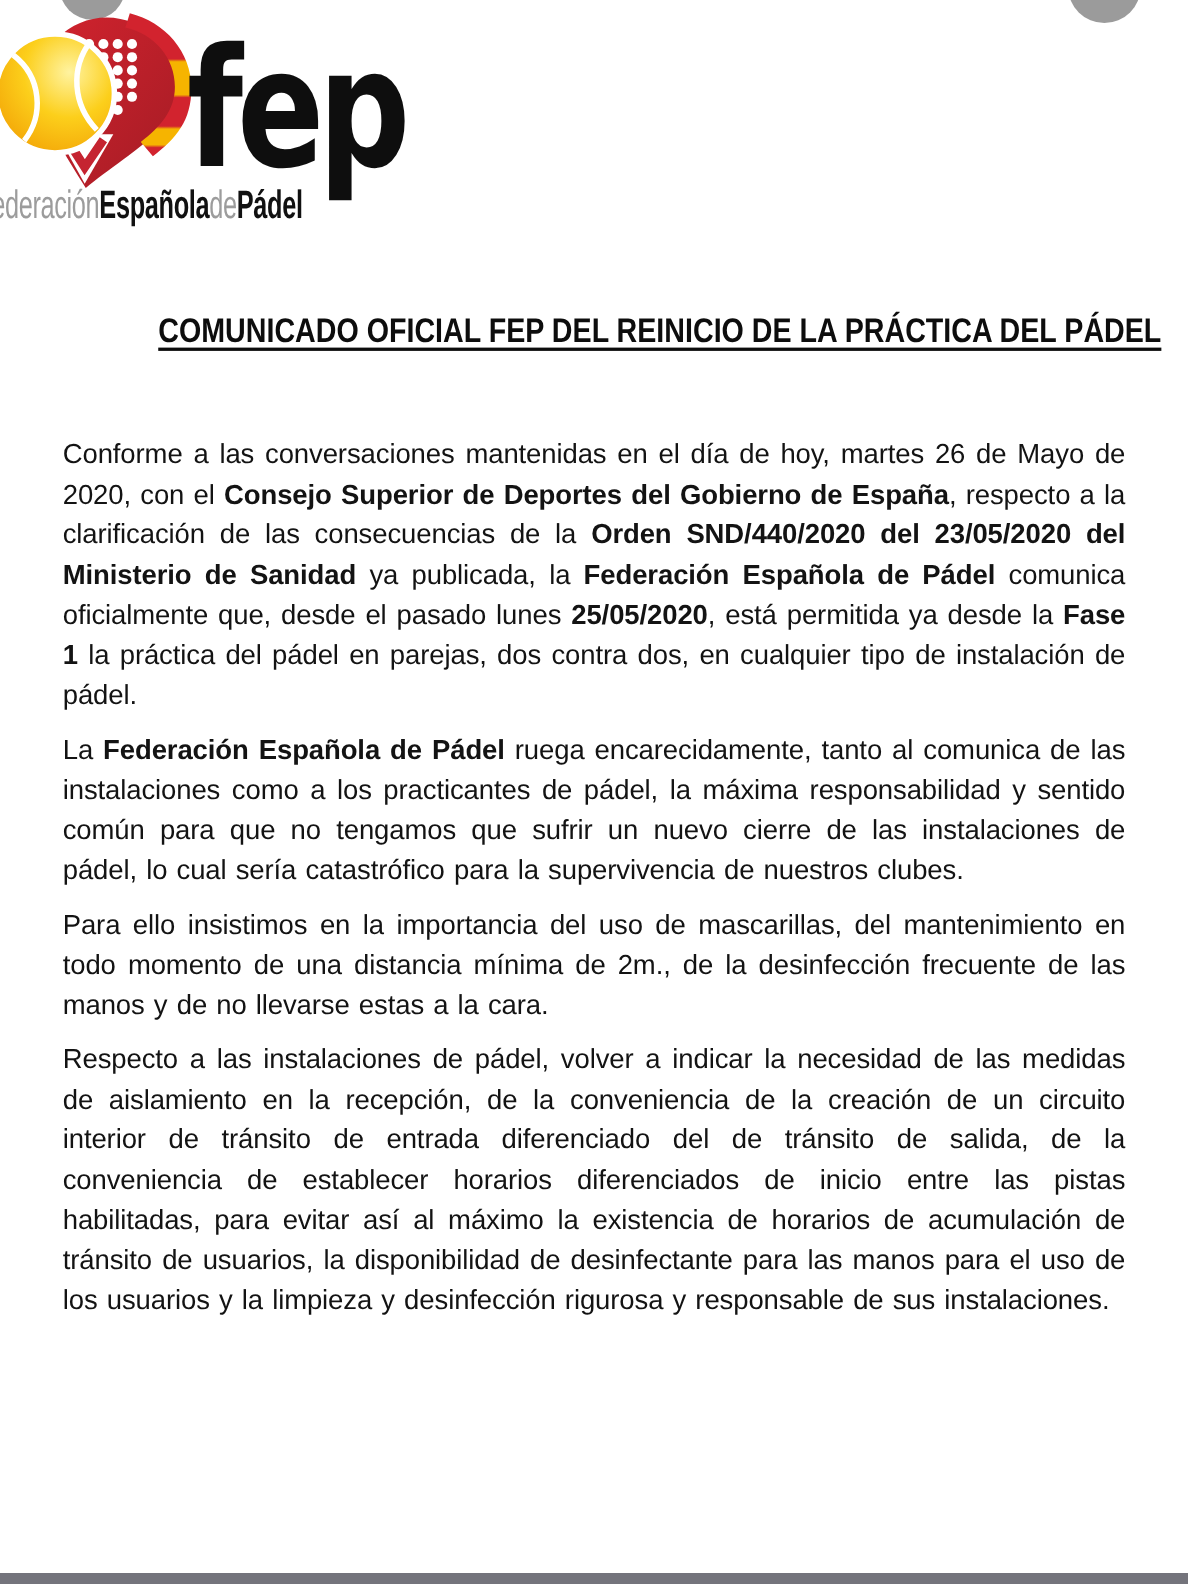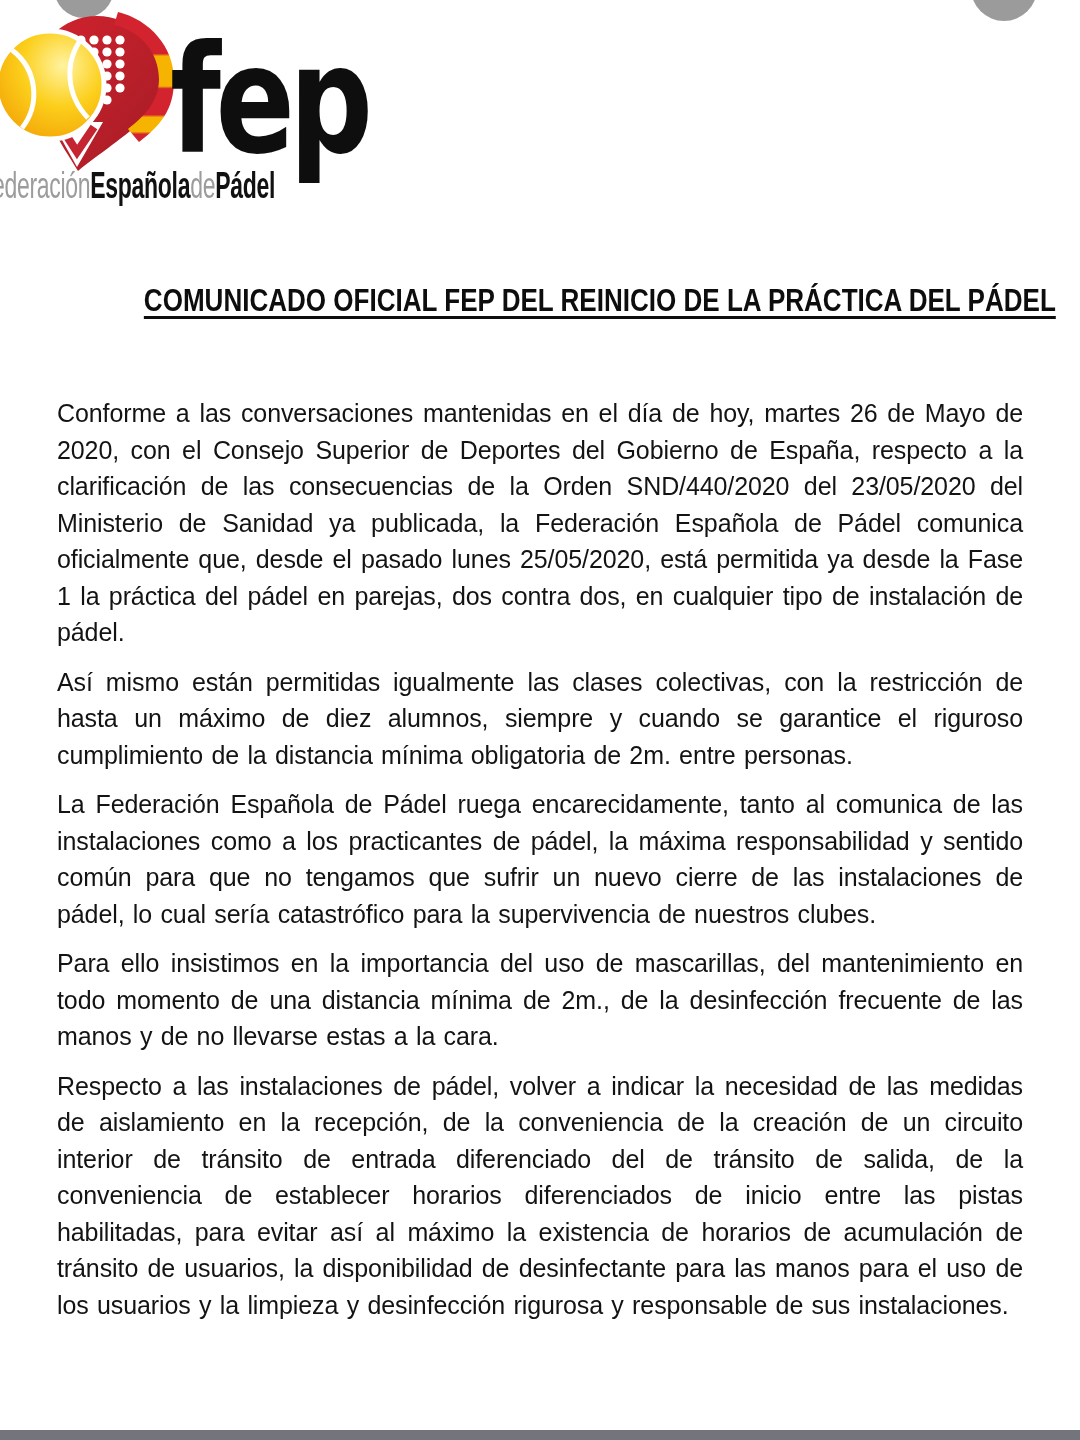--- a/index.html
+++ b/index.html
@@ -40,21 +40,21 @@
   }
   .doc-title .squeeze{
     display:inline-block;transform:scaleX(0.84);transform-origin:center top;
     text-decoration:underline;text-decoration-thickness:2.5px;text-underline-offset:5px;
   }
   .paras{margin-top:76px;}
   .para{
     margin:0 0 13px 0;font-size:25px;line-height:36.5px;
     text-align:justify;text-align-last:left;letter-spacing:-0.1px;word-spacing:1.5px;
   }
-  .para .b{font-weight:normal;margin-top:47px;}
+  .para .b{font-weight:bold;margin-top:47px;}
 
   .bottom-bar{position:absolute;left:0;bottom:0;width:1080px;height:10px;background:#74747c;}
 </style>
 </head>
 <body>
 
 <div class="page">
 
   <div class="top-circle left"></div>
   <div class="top-circle right"></div>
@@ -145,21 +145,20 @@
     
     
   </div>
 
   <main class="doc">
     <h1 class="doc-title">
       <span class="squeeze">COMUNICADO OFICIAL FEP DEL REINICIO DE LA PRÁCTICA DEL PÁDEL</span>
     </h1>
     <div class="paras" id="paragraphs">
         <p class="para"><span>Conforme a las conversaciones mantenidas en el día de hoy, martes 26 de Mayo de 2020, con el </span><span class="b">Consejo Superior de Deportes del Gobierno de España</span><span>, respecto a la clarificación de las consecuencias de la </span><span class="b">Orden SND/440/2020 del 23/05/2020 del Ministerio de Sanidad</span><span> ya publicada, la </span><span class="b">Federación Española de Pádel</span><span> comunica oficialmente que, desde el pasado lunes </span><span class="b">25/05/2020</span><span>, está permitida ya desde la </span><span class="b">Fase 1</span><span> la práctica del pádel en parejas, dos contra dos, en cualquier tipo de instalación de pádel.</span></p>
-        <p class="para"><span>Así mismo están permitidas igualmente las clases colectivas, con la restricción de hasta un máximo de diez alumnos, siempre y cuando se garantice el riguroso cumplimiento de la distancia mínima obligatoria de 2m. entre personas.</span></p>
         <p class="para"><span>La </span><span class="b">Federación Española de Pádel</span><span> ruega encarecidamente, tanto al comunica de las instalaciones como a los practicantes de pádel, la máxima responsabilidad y sentido común para que no tengamos que sufrir un nuevo cierre de las instalaciones de pádel, lo cual sería catastrófico para la supervivencia de nuestros clubes.</span></p>
         <p class="para"><span>Para ello insistimos en la importancia del uso de mascarillas, del mantenimiento en todo momento de una distancia mínima de 2m., de la desinfección frecuente de las manos y de no llevarse estas a la cara.</span></p>
         <p class="para"><span>Respecto a las instalaciones de pádel, volver a indicar la necesidad de las medidas de aislamiento en la recepción, de la conveniencia de la creación de un circuito interior de tránsito de entrada diferenciado del de tránsito de salida, de la conveniencia de establecer horarios diferenciados de inicio entre las pistas habilitadas, para evitar así al máximo la existencia de horarios de acumulación de tránsito de usuarios, la disponibilidad de desinfectante para las manos para el uso de los usuarios y la limpieza y desinfección rigurosa y responsable de sus instalaciones.</span></p>
       </div>
   </main>
 
   <div class="bottom-bar"></div>
 </div>
 
 </body></html>

